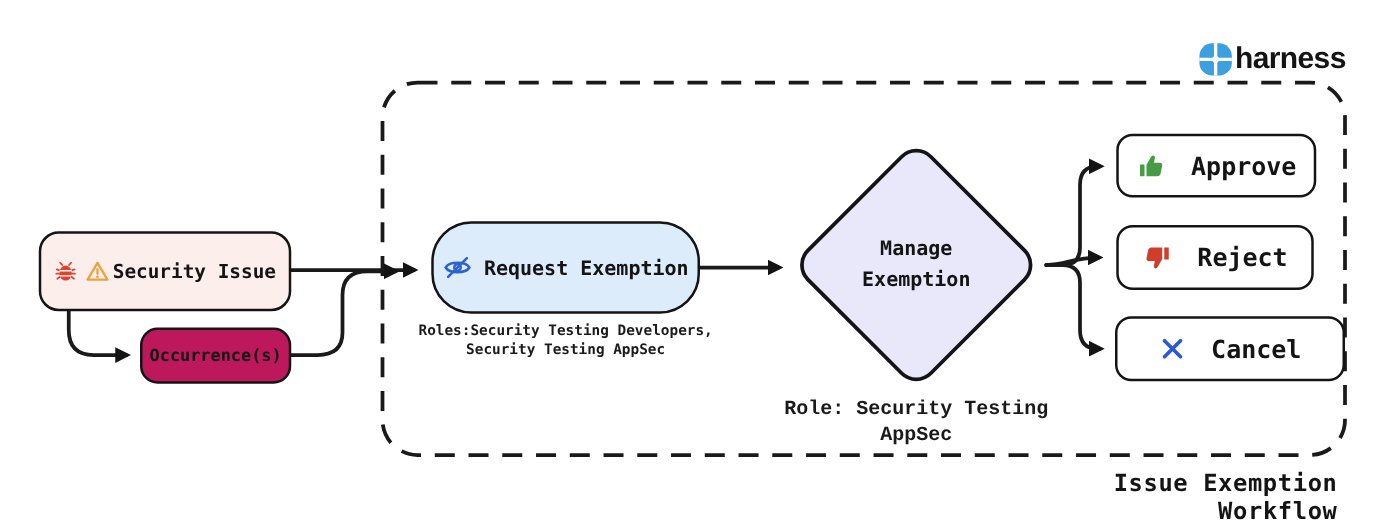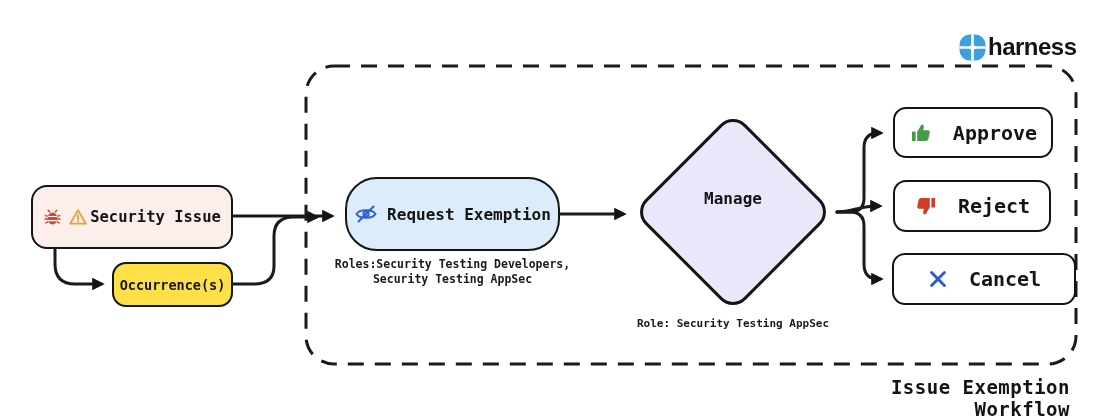--- a/index.html
+++ b/index.html
@@ -30,21 +30,21 @@
   }
   .node .txt { white-space: nowrap; }
   .security-issue {
     left: 31px; top: 185px; width: 202px; height: 64px;
     border-radius: 16px; background: #fcefeb;
     flex-direction: row; gap: 2px; font-size: 15.5px;
   }
   .icon-row { display: flex; align-items: center; gap: 6px; }
   .occurrences {
     left: 112px; top: 262px; width: 121px; height: 45px;
-    border-radius: 14px; background: #fde047; font-size: 13.5px;
+    border-radius: 14px; background: #be185d; font-size: 13.5px;
   }
   .request-exemption {
     left: 345px; top: 177px; width: 215px; height: 74px;
     border-radius: 32px; background: #dcecfb;
     gap: 9px; font-size: 16px;
   }
   .diamond {
     position: absolute; z-index: 2;
     left: 662px; top: 141px; width: 142px; height: 142px;
     background: #e9e7fa; border: 3px solid #141414;
@@ -63,21 +63,21 @@
   }
   .approve { left: 893px; top: 107px; width: 160px; height: 51px; }
   .reject  { left: 893px; top: 180px; width: 158px; height: 52px; }
   .cancel  { left: 892px; top: 253px; width: 184px; height: 52px; }
   .note {
     position: absolute; z-index: 2;
     text-align: center; font-weight: 600;
     color: #1a1a1a; line-height: 1.32;
   }
   .roles-note { left: 312px; top: 257px; width: 281px; font-size: 11.5px; }
-  .diamond-note { left: 603px; top: 317px; width: 260px; font-size: 11px; }
+  .diamond-note { left: 603px; top: 317px; width: 260px; font-size: 16px; font-family: Liberation Mono, monospace; }
   .container-label {
     position: absolute; z-index: 2;
     left: 790px; top: 376px; width: 280px;
     text-align: right; font-weight: bold; font-size: 19px;
     letter-spacing: 0.5px;
   }
   .brand {
     position: absolute; z-index: 2;
     left: 959px; top: 16px;
     display: flex; align-items: center; gap: 2px; margin-top: 17px;
@@ -159,20 +159,21 @@
   </div>
 
   <div class="note roles-note">
     <div>Roles:Security Testing Developers,</div>
     <div>Security Testing AppSec</div>
   </div>
 
   <div class="diamond"></div>
   <div class="diamond-label">
     <div>Manage</div>
+    <div>Exemption</div>
   </div>
   <div class="note diamond-note">Role: Security Testing AppSec</div>
 
   <div class="node action approve">
     <svg class="ic" width="24" height="24" viewBox="0 0 24 24">
       <g fill="#459c45">
         <path d="M3 10.5 H6.6 V20 H3 Z"></path>
         <path d="M8.2 20 V10.8 L12 4.2 C12.3 3.7 12.8 3.4 13.4 3.4 C14.4 3.4 15.1 4.4 14.9 5.4 L14.2 9.2 H19 C20.2 9.2 21 10.3 20.8 11.4 L19.5 17.6 C19.3 19 18.2 20 16.8 20 Z"></path>
       </g>
     </svg>

